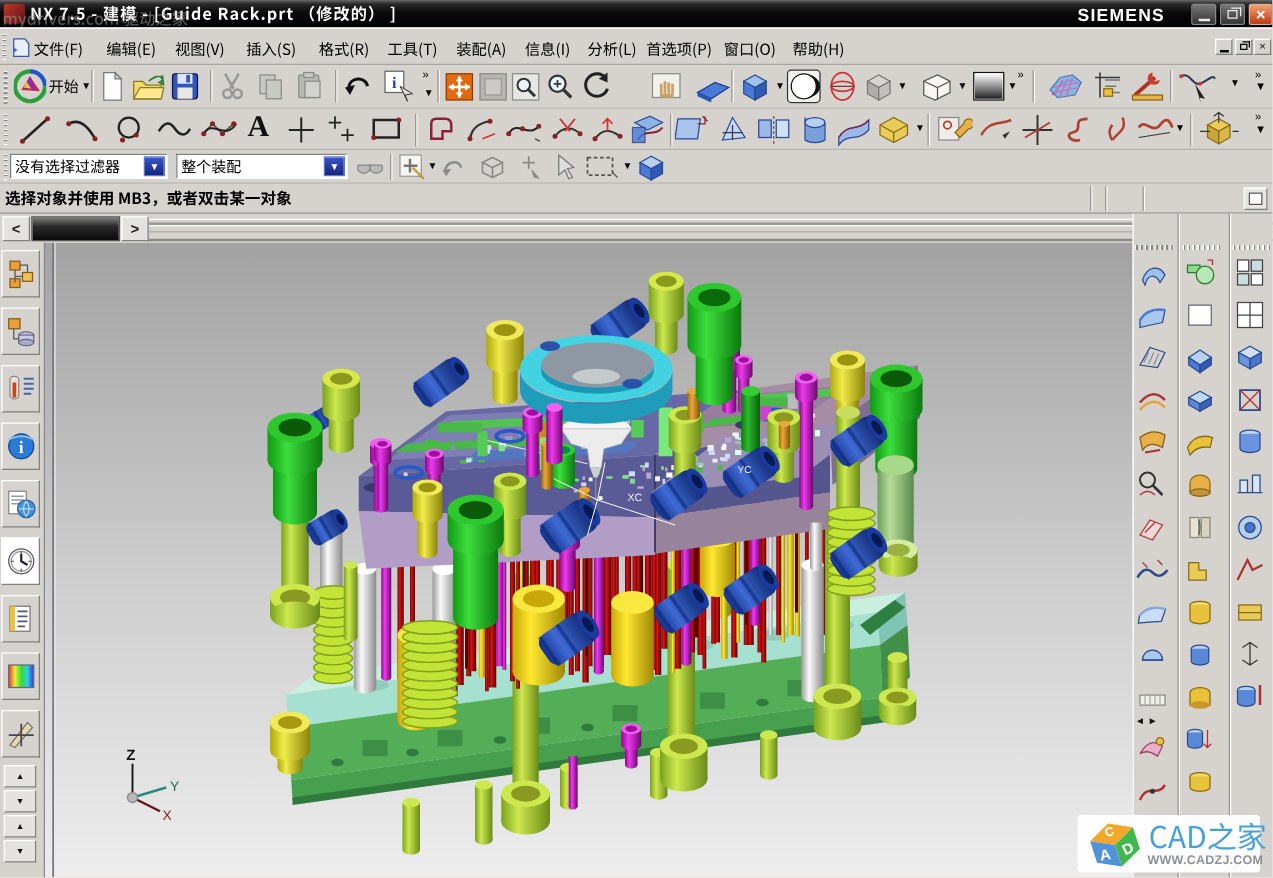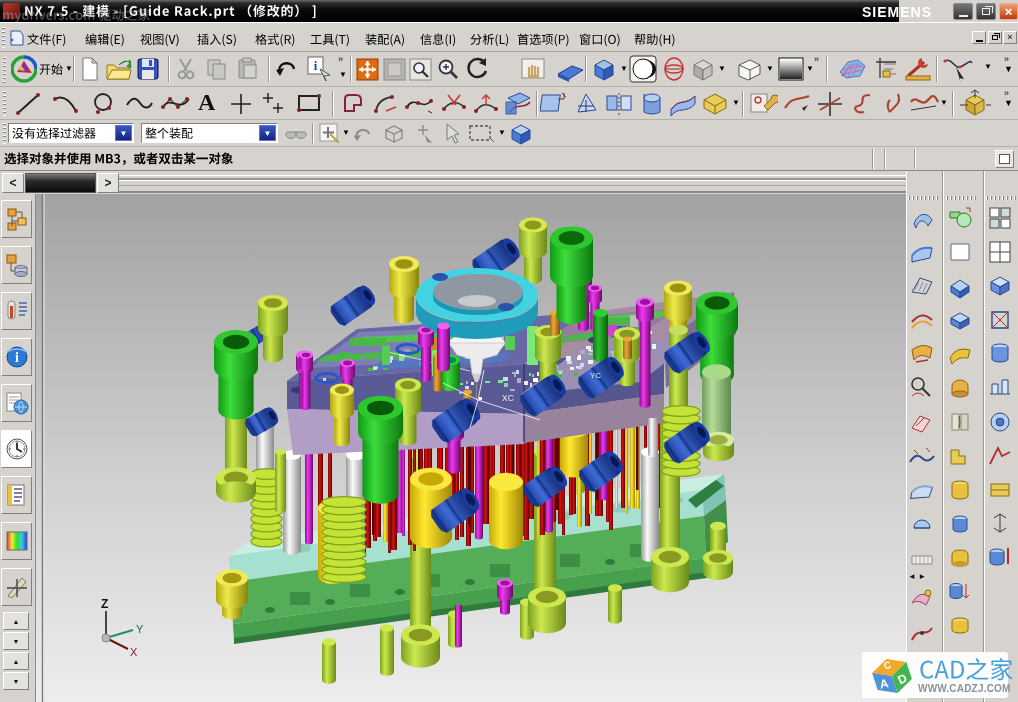--- a/index.html
+++ b/index.html
@@ -715,21 +715,21 @@
       <text x="130" y="656" font-size="11" fill="#8a2020" font-family="Liberation Sans">X</text>
       <g stroke="#fff" stroke-width="0.8" fill="none">
         <line x1="478" y1="400" x2="443" y2="383"></line>
         <line x1="478" y1="400" x2="540" y2="420"></line>
         <line x1="478" y1="400" x2="470" y2="428"></line>
         <line x1="478" y1="400" x2="484" y2="370"></line>
       </g>
       <text x="502" y="401" font-size="8.5" fill="#eee" font-family="Liberation Sans">XC</text>
       <text x="590" y="378" font-size="8" fill="#eee" font-family="Liberation Sans">YC</text>
     </svg>
-    <div class="abs" style="left:0;top:0;width:899px;height:22px;background:linear-gradient(#6a6a6a 0%,#2a2a2a 14%,#0a0a0a 45%,#000 100%);">
+    <div class="abs" style="left:0;top:0;width:1018px;height:22px;background:linear-gradient(#6a6a6a 0%,#2a2a2a 14%,#0a0a0a 45%,#000 100%);">
       <div class="abs" style="left:3px;top:3px;width:17px;height:16px;background:linear-gradient(135deg,#c0392b,#5b1010);border-radius:2px;"></div>
       <div class="abs" style="left:24px;top:2px;"><svg width="295" height="18" viewBox="0 0 295 18">
           <path transform="translate(0,13.8)" d="M1.183 0.0H3.016V-3.8609999999999998C3.016 -4.966 2.847 -6.175 2.7689999999999997 -7.215H2.834L3.8089999999999997 -5.148L6.577999999999999 0.0H8.541V-9.633H6.721V-5.785C6.721 -4.693 6.877 -3.419 6.981 -2.4179999999999997H6.9159999999999995L5.941 -4.498L3.146 -9.633H1.183Z M10.732000000000001 0.0H12.760000000000002L13.787 -2.132C14.021 -2.626 14.242 -3.133 14.489 -3.718H14.541C14.814 -3.133 15.061 -2.626 15.295000000000002 -2.132L16.374000000000002 0.0H18.506L15.802 -4.875L18.337 -9.633H16.309L15.399000000000001 -7.630999999999999C15.191 -7.189 14.983 -6.721 14.749 -6.122999999999999H14.697000000000001C14.411000000000001 -6.721 14.216000000000001 -7.189 13.982000000000001 -7.630999999999999L13.020000000000001 -9.633H10.875L13.423 -4.952999999999999Z M25.657 0.0H27.581C27.75 -3.7569999999999997 28.049 -5.733 30.285 -8.463V-9.633H23.889V-8.020999999999999H28.218C26.385 -5.473 25.826 -3.3409999999999997 25.657 0.0Z M33.828 0.182C34.504000000000005 0.182 35.011 -0.364 35.011 -1.066C35.011 -1.781 34.504000000000005 -2.314 33.828 -2.314C33.139 -2.314 32.632000000000005 -1.781 32.632000000000005 -1.066C32.632000000000005 -0.364 33.139 0.182 33.828 0.182Z M40.335 0.182C42.09 0.182 43.689 -1.053 43.689 -3.198C43.689 -5.2909999999999995 42.35 -6.239999999999999 40.725 -6.239999999999999C40.283 -6.239999999999999 39.945 -6.162 39.568000000000005 -5.9799999999999995L39.75 -8.020999999999999H43.247V-9.633H38.099000000000004L37.839 -4.952999999999999L38.71 -4.394C39.282000000000004 -4.758 39.594 -4.888 40.153 -4.888C41.115 -4.888 41.778 -4.264 41.778 -3.146C41.778 -2.015 41.076 -1.378 40.075 -1.378C39.191 -1.378 38.502 -1.8199999999999998 37.956 -2.3529999999999998L37.072 -1.131C37.800000000000004 -0.416 38.801 0.182 40.335 0.182Z M49.592 -3.029H53.141V-4.407H49.592Z M63.35999999999999 -10.075V-8.905H65.55699999999999V-8.280999999999999H62.657999999999994V-7.124H65.55699999999999V-6.473999999999999H63.294999999999995V-5.2909999999999995H65.55699999999999V-4.667H63.217V-3.5749999999999997H65.55699999999999V-2.925H62.709999999999994V-1.742H65.55699999999999V-0.858H67.03899999999999V-1.742H70.484V-2.925H67.03899999999999V-3.5749999999999997H70.068V-4.667H67.03899999999999V-5.2909999999999995H69.925V-7.124H70.64V-8.280999999999999H69.925V-10.075H67.03899999999999V-11.036999999999999H65.55699999999999V-10.075ZM67.03899999999999 -7.124H68.547V-6.473999999999999H67.03899999999999ZM67.03899999999999 -8.280999999999999V-8.905H68.547V-8.280999999999999ZM59.498999999999995 -4.68C59.498999999999995 -4.849 59.91499999999999 -5.109 60.214 -5.265H61.318999999999996C61.202 -4.42 61.032999999999994 -3.653 60.812 -2.9899999999999998C60.577999999999996 -3.419 60.35699999999999 -3.9259999999999997 60.187999999999995 -4.524L59.044 -4.1339999999999995C59.355999999999995 -3.094 59.745999999999995 -2.249 60.20099999999999 -1.5859999999999999C59.785 -0.858 59.26499999999999 -0.286 58.641 0.143C58.965999999999994 0.33799999999999997 59.538 0.871 59.75899999999999 1.17C60.318 0.754 60.79899999999999 0.208 61.214999999999996 -0.46799999999999997C62.56699999999999 0.637 64.335 0.9099999999999999 66.532 0.9099999999999999H70.36699999999999C70.458 0.494 70.705 -0.19499999999999998 70.92599999999999 -0.507C70.029 -0.481 67.32499999999999 -0.481 66.58399999999999 -0.481C64.66 -0.494 63.035 -0.715 61.839 -1.7289999999999999C62.346 -2.977 62.684 -4.55 62.852999999999994 -6.4479999999999995L61.98199999999999 -6.656L61.708999999999996 -6.617H61.266999999999996C61.839 -7.592 62.42399999999999 -8.735999999999999 62.91799999999999 -9.905999999999999L61.98199999999999 -10.53L61.501 -10.334999999999999H59.044V-8.969999999999999H60.94199999999999C60.49999999999999 -7.93 60.00599999999999 -7.045999999999999 59.797999999999995 -6.747C59.525 -6.305 59.160999999999994 -5.954 58.888 -5.8759999999999994C59.083 -5.577 59.394999999999996 -4.979 59.498999999999995 -4.68Z M78.772 -5.252H82.347V-4.68H78.772ZM78.772 -6.824999999999999H82.347V-6.266H78.772ZM81.476 -11.049999999999999V-10.152999999999999H79.968V-11.049999999999999H78.486V-10.152999999999999H76.965V-8.879H78.486V-8.138H79.968V-8.879H81.476V-8.138H82.984V-8.879H84.453V-10.152999999999999H82.984V-11.049999999999999ZM77.329 -7.904V-3.601H79.825C79.799 -3.3409999999999997 79.76 -3.081 79.721 -2.847H76.731V-1.5599999999999998H79.214C78.733 -0.884 77.862 -0.40299999999999997 76.237 -0.078C76.536 0.221 76.9 0.7929999999999999 77.03 1.17C79.175 0.65 80.241 -0.156 80.787 -1.287C81.437 -0.091 82.425 0.741 83.894 1.144C84.102 0.754 84.531 0.156 84.856 -0.143C83.686 -0.377 82.815 -0.858 82.23 -1.5599999999999998H84.505V-2.847H81.255L81.346 -3.601H83.855V-7.904ZM74.079 -11.049999999999999V-8.619H72.662V-7.175999999999999H74.079V-6.851C73.715 -5.369 73.078 -3.6919999999999997 72.35 -2.756C72.61 -2.34 72.948 -1.625 73.104 -1.183C73.455 -1.7289999999999999 73.793 -2.4699999999999998 74.079 -3.302V1.157H75.548V-4.745C75.821 -4.199 76.068 -3.6399999999999997 76.211 -3.25L77.134 -4.342C76.913 -4.718999999999999 75.925 -6.226999999999999 75.548 -6.721V-7.175999999999999H76.731V-8.619H75.548V-11.049999999999999Z M90.304 -3.029H93.85300000000001V-4.407H90.304Z M100.34100000000001 2.2359999999999998H103.31800000000001V1.222H101.771V-9.411999999999999H103.31800000000001V-10.439H100.34100000000001Z M110.059 0.182C111.385 0.182 112.52900000000001 -0.325 113.19200000000001 -0.975V-5.317H109.76V-3.7439999999999998H111.46300000000001V-1.8459999999999999C111.203 -1.6119999999999999 110.72200000000001 -1.482 110.26700000000001 -1.482C108.369 -1.482 107.42 -2.743 107.42 -4.835999999999999C107.42 -6.903 108.512 -8.151 110.12400000000001 -8.151C110.982 -8.151 111.528 -7.8 112.009 -7.345L113.036 -8.567C112.412 -9.203999999999999 111.45 -9.802 110.059 -9.802C107.498 -9.802 105.444 -7.943 105.444 -4.771C105.444 -1.5599999999999998 107.446 0.182 110.059 0.182Z M118.06099999999999 0.182C119.062 0.182 119.751 -0.312 120.375 -1.053H120.42699999999999L120.57 0.0H122.13V-7.279999999999999H120.219V-2.366C119.725 -1.716 119.335 -1.456 118.75 -1.456C118.035 -1.456 117.71 -1.8459999999999999 117.71 -2.977V-7.279999999999999H115.812V-2.743C115.812 -0.9099999999999999 116.488 0.182 118.06099999999999 0.182Z M124.971 0.0H126.882V-7.279999999999999H124.971ZM125.933 -8.463C126.583 -8.463 127.038 -8.866 127.038 -9.503C127.038 -10.126999999999999 126.583 -10.543 125.933 -10.543C125.257 -10.543 124.828 -10.126999999999999 124.828 -9.503C124.828 -8.866 125.257 -8.463 125.933 -8.463Z M132.284 0.182C133.038 0.182 133.766 -0.221 134.299 -0.754H134.351L134.494 0.0H136.054V-10.373999999999999H134.143V-7.813L134.208 -6.669C133.688 -7.1499999999999995 133.18099999999998 -7.462 132.362 -7.462C130.802 -7.462 129.307 -6.005999999999999 129.307 -3.6399999999999997C129.307 -1.248 130.464 0.182 132.284 0.182ZM132.778 -1.391C131.816 -1.391 131.27 -2.145 131.27 -3.666C131.27 -5.109 131.959 -5.888999999999999 132.778 -5.888999999999999C133.246 -5.888999999999999 133.701 -5.7459999999999996 134.143 -5.343V-2.145C133.727 -1.599 133.285 -1.391 132.778 -1.391Z M142.067 0.182C142.964 0.182 143.887 -0.13 144.602 -0.624L143.952 -1.7939999999999998C143.41899999999998 -1.4689999999999999 142.912 -1.3 142.327 -1.3C141.23499999999999 -1.3 140.45499999999998 -1.9109999999999998 140.299 -3.094H144.784C144.83599999999998 -3.276 144.875 -3.627 144.875 -3.9779999999999998C144.875 -6.005999999999999 143.835 -7.462 141.833 -7.462C140.10399999999998 -7.462 138.44 -5.992999999999999 138.44 -3.6399999999999997C138.44 -1.2349999999999999 140.02599999999998 0.182 142.067 0.182ZM140.26 -4.381C140.416 -5.434 141.09199999999998 -5.9799999999999995 141.85899999999998 -5.9799999999999995C142.808 -5.9799999999999995 143.237 -5.356 143.237 -4.381Z M153.079 -5.161V-8.099H154.327C155.562 -8.099 156.238 -7.747999999999999 156.238 -6.707999999999999C156.238 -5.681 155.562 -5.161 154.327 -5.161ZM156.394 0.0H158.53900000000002L156.29000000000002 -3.9389999999999996C157.395 -4.367999999999999 158.12300000000002 -5.265 158.12300000000002 -6.707999999999999C158.12300000000002 -8.918 156.524 -9.633 154.496 -9.633H151.155V0.0H153.079V-3.6399999999999997H154.418Z M162.446 0.182C163.291 0.182 164.019 -0.221 164.643 -0.7799999999999999H164.708L164.838 0.0H166.398V-4.2509999999999994C166.398 -6.356999999999999 165.449 -7.462 163.603 -7.462C162.459 -7.462 161.419 -7.02 160.574 -6.5L161.25 -5.226C161.92600000000002 -5.629 162.576 -5.928 163.252 -5.928C164.149 -5.928 164.461 -5.382 164.487 -4.667C161.562 -4.3549999999999995 160.30100000000002 -3.536 160.30100000000002 -1.9889999999999999C160.30100000000002 -0.741 161.14600000000002 0.182 162.446 0.182ZM163.083 -1.313C162.524 -1.313 162.121 -1.5599999999999998 162.121 -2.132C162.121 -2.795 162.70600000000002 -3.276 164.487 -3.484V-2.028C164.032 -1.573 163.62900000000002 -1.313 163.083 -1.313Z M172.24200000000002 0.182C173.048 0.182 173.93200000000002 -0.091 174.621 -0.702L173.86700000000002 -1.9629999999999999C173.464 -1.625 172.983 -1.378 172.45000000000002 -1.378C171.39700000000002 -1.378 170.643 -2.262 170.643 -3.6399999999999997C170.643 -5.005 171.39700000000002 -5.902 172.51500000000001 -5.902C172.918 -5.902 173.256 -5.733 173.62 -5.434L174.53 -6.643C173.997 -7.124 173.30800000000002 -7.462 172.411 -7.462C170.435 -7.462 168.693 -6.058 168.693 -3.6399999999999997C168.693 -1.222 170.24 0.182 172.24200000000002 0.182Z M176.799 0.0H178.68400000000003V-1.8459999999999999L179.698 -3.029L181.466 0.0H183.54600000000002L180.81600000000003 -4.277L183.312 -7.279999999999999H181.21900000000002L178.73600000000002 -4.16H178.68400000000003V-10.373999999999999H176.799Z M186.543 0.182C187.219 0.182 187.726 -0.364 187.726 -1.066C187.726 -1.781 187.219 -2.314 186.543 -2.314C185.854 -2.314 185.347 -1.781 185.347 -1.066C185.347 -0.364 185.854 0.182 186.543 0.182Z M190.476 2.795H192.387V0.572L192.322 -0.611C192.86800000000002 -0.104 193.49200000000002 0.182 194.12900000000002 0.182C195.728 0.182 197.223 -1.261 197.223 -3.7569999999999997C197.223 -5.992999999999999 196.144 -7.462 194.363 -7.462C193.57000000000002 -7.462 192.829 -7.045999999999999 192.21800000000002 -6.526H192.179L192.036 -7.279999999999999H190.476ZM193.71300000000002 -1.391C193.31 -1.391 192.85500000000002 -1.534 192.387 -1.9369999999999998V-5.148C192.881 -5.6419999999999995 193.323 -5.888999999999999 193.817 -5.888999999999999C194.818 -5.888999999999999 195.26000000000002 -5.122 195.26000000000002 -3.731C195.26000000000002 -2.145 194.57100000000003 -1.391 193.71300000000002 -1.391Z M199.648 0.0H201.559V-4.342C201.97500000000002 -5.395 202.651 -5.771999999999999 203.21 -5.771999999999999C203.52200000000002 -5.771999999999999 203.73000000000002 -5.733 203.99 -5.654999999999999L204.30200000000002 -7.306C204.09400000000002 -7.396999999999999 203.86 -7.462 203.45700000000002 -7.462C202.703 -7.462 201.923 -6.941999999999999 201.39000000000001 -5.992999999999999H201.351L201.208 -7.279999999999999H199.648Z M208.781 0.182C209.418 0.182 209.925 0.026 210.328 -0.091L210.003 -1.482C209.808 -1.404 209.522 -1.3259999999999998 209.288 -1.3259999999999998C208.638 -1.3259999999999998 208.287 -1.716 208.287 -2.548V-5.771999999999999H210.094V-7.279999999999999H208.287V-9.243H206.714L206.493 -7.279999999999999L205.362 -7.189V-5.771999999999999H206.389V-2.5349999999999997C206.389 -0.9229999999999999 207.052 0.182 208.781 0.182Z M223.732 -4.9399999999999995C223.732 -2.158 224.889 -0.078 226.293 1.3L227.528 0.754C226.228 -0.65 225.201 -2.444 225.201 -4.9399999999999995C225.201 -7.436 226.228 -9.23 227.528 -10.634L226.293 -11.18C224.889 -9.802 223.732 -7.7219999999999995 223.732 -4.9399999999999995Z M237.90900000000002 -5.044C237.25900000000001 -4.446 235.985 -3.9259999999999997 234.893 -3.6399999999999997C235.192 -3.4059999999999997 235.53 -3.029 235.72500000000002 -2.743C236.934 -3.133 238.221 -3.7569999999999997 239.04000000000002 -4.576ZM239.17000000000002 -3.783C238.312 -2.912 236.609 -2.262 234.984 -1.9369999999999998C235.257 -1.6769999999999998 235.56900000000002 -1.248 235.738 -0.962C237.532 -1.417 239.26100000000002 -2.197 240.30100000000002 -3.328ZM240.119 -2.34C239.001 -1.105 236.739 -0.40299999999999997 234.321 -0.065C234.62 0.26 234.958 0.7799999999999999 235.114 1.157C237.779 0.6629999999999999 240.09300000000002 -0.19499999999999998 241.458 -1.7939999999999998ZM232.81300000000002 -7.345V-1.04H234.10000000000002V-5.2C234.29500000000002 -4.927 234.477 -4.601999999999999 234.568 -4.367999999999999C235.751 -4.667 236.869 -5.096 237.857 -5.681C238.68900000000002 -5.148 239.67700000000002 -4.718999999999999 240.821 -4.446C241.01600000000002 -4.8229999999999995 241.393 -5.395 241.679 -5.694C240.678 -5.8629999999999995 239.80700000000002 -6.149 239.053 -6.513C239.937 -7.2669999999999995 240.639 -8.203 241.107 -9.36L240.197 -9.789L239.96300000000002 -9.724H237.116C237.27200000000002 -10.049 237.41500000000002 -10.373999999999999 237.54500000000002 -10.712L236.12800000000001 -11.049999999999999C235.66000000000003 -9.724 234.80200000000002 -8.463 233.788 -7.67C234.126 -7.462 234.685 -7.02 234.94500000000002 -6.76C235.21800000000002 -7.007 235.491 -7.292999999999999 235.751 -7.6049999999999995C236.024 -7.241 236.36200000000002 -6.877 236.739 -6.526C235.93300000000002 -6.109999999999999 235.036 -5.798 234.10000000000002 -5.59V-7.345ZM236.55700000000002 -8.488999999999999H239.131C238.78 -8.020999999999999 238.351 -7.592 237.857 -7.228C237.324 -7.617999999999999 236.882 -8.046999999999999 236.55700000000002 -8.488999999999999ZM231.68200000000002 -10.998C231.12300000000002 -9.1 230.161 -7.189 229.108 -5.967C229.35500000000002 -5.551 229.732 -4.667 229.86200000000002 -4.277C230.122 -4.576 230.369 -4.914 230.616 -5.278V1.157H232.098V-7.9559999999999995C232.488 -8.814 232.839 -9.711 233.125 -10.581999999999999Z M250.90300000000002 -7.279999999999999H252.98300000000003C252.77500000000003 -5.941 252.46300000000002 -4.784 251.99500000000003 -3.783C251.50100000000003 -4.81 251.13700000000003 -5.9799999999999995 250.877 -7.228ZM243.57100000000003 -10.231V-8.697H246.86V-6.513H243.70100000000002V-1.651C243.70100000000002 -1.17 243.48000000000002 -0.949 243.22000000000003 -0.819C243.467 -0.429 243.71400000000003 0.351 243.79200000000003 0.7929999999999999C244.18200000000002 0.481 244.806 0.182 248.57600000000002 -1.2349999999999999C248.485 -1.573 248.39400000000003 -2.2359999999999998 248.39400000000003 -2.7039999999999997L245.27400000000003 -1.625V-4.966H248.407V-5.1739999999999995C248.71900000000002 -4.862 249.109 -4.446 249.29100000000003 -4.212C249.51200000000003 -4.511 249.73300000000003 -4.835999999999999 249.94100000000003 -5.186999999999999C250.24 -4.1209999999999996 250.604 -3.159 251.07200000000003 -2.3009999999999997C250.37000000000003 -1.417 249.44700000000003 -0.728 248.264 -0.221C248.55 0.11699999999999999 249.00500000000002 0.845 249.16100000000003 1.222C250.318 0.6629999999999999 251.25400000000002 -0.039 252.008 -0.8969999999999999C252.65800000000002 -0.091 253.45100000000002 0.585 254.413 1.079C254.64700000000002 0.6759999999999999 255.115 0.065 255.466 -0.247C254.45200000000003 -0.702 253.633 -1.378 252.97000000000003 -2.2359999999999998C253.76300000000003 -3.601 254.28300000000002 -5.265 254.60800000000003 -7.279999999999999H255.193V-8.722999999999999H251.38400000000001C251.56600000000003 -9.386 251.735 -10.075 251.87800000000001 -10.777L250.33100000000002 -11.049999999999999C249.967 -9.035 249.34300000000002 -7.072 248.407 -5.7459999999999996V-10.231Z M263.48100000000005 -5.278C264.11800000000005 -4.329 264.92400000000004 -3.042 265.288 -2.249L266.61400000000003 -3.0549999999999997C266.211 -3.8219999999999996 265.34000000000003 -5.069999999999999 264.70300000000003 -5.967ZM264.11800000000005 -11.036999999999999C263.74100000000004 -9.49 263.117 -7.917 262.36300000000006 -6.7989999999999995V-8.931H260.348C260.569 -9.477 260.80300000000005 -10.152999999999999 261.011 -10.802999999999999L259.321 -11.049999999999999C259.269 -10.426 259.11300000000006 -9.581 258.944 -8.931H257.46200000000005V0.7799999999999999H258.879V-0.182H262.36300000000006V-6.292C262.71400000000006 -6.071 263.156 -5.7459999999999996 263.377 -5.537999999999999C263.78000000000003 -6.0969999999999995 264.17 -6.811999999999999 264.521 -7.6049999999999995H267.31600000000003C267.18600000000004 -3.0029999999999997 267.01700000000005 -1.04 266.61400000000003 -0.624C266.458 -0.442 266.31500000000005 -0.40299999999999997 266.055 -0.40299999999999997C265.71700000000004 -0.40299999999999997 264.937 -0.40299999999999997 264.105 -0.481C264.37800000000004 -0.052 264.586 0.611 264.612 1.04C265.379 1.066 266.172 1.079 266.66600000000005 1.014C267.199 0.9229999999999999 267.56300000000005 0.7799999999999999 267.91400000000004 0.286C268.46000000000004 -0.40299999999999997 268.603 -2.483 268.77200000000005 -8.333C268.785 -8.514999999999999 268.785 -9.035 268.785 -9.035H265.10600000000005C265.30100000000004 -9.581 265.48300000000006 -10.139999999999999 265.62600000000003 -10.686ZM258.879 -7.579H260.95900000000006V-5.46H258.879ZM258.879 -1.547V-4.108H260.95900000000006V-1.547Z M274.6940000000001 -4.9399999999999995C274.6940000000001 -7.7219999999999995 273.53700000000003 -9.802 272.13300000000004 -11.18L270.898 -10.634C272.19800000000004 -9.23 273.225 -7.436 273.225 -4.9399999999999995C273.225 -2.444 272.19800000000004 -0.65 270.898 0.754L272.13300000000004 1.3C273.53700000000003 -0.078 274.6940000000001 -2.158 274.6940000000001 -4.9399999999999995Z M288.48800000000006 2.2359999999999998H291.45200000000006V-10.439H288.48800000000006V-9.411999999999999H290.035V1.222H288.48800000000006Z" fill="#fff"></path>
         </svg></div>
       <div class="abs" style="left:2px;top:6px;"><svg width="150" height="18" viewBox="0 0 150 18">
           <path transform="translate(0,13.8)" d="M1.131 0.0H2.626V-5.069999999999999C3.211 -5.72 3.7439999999999998 -6.032 4.225 -6.032C5.044 -6.032 5.420999999999999 -5.551 5.420999999999999 -4.316V0.0H6.9159999999999995V-5.069999999999999C7.513999999999999 -5.72 8.046999999999999 -6.032 8.528 -6.032C9.347 -6.032 9.711 -5.551 9.711 -4.316V0.0H11.219V-4.498C11.219 -6.318 10.517 -7.332 9.022 -7.332C8.125 -7.332 7.409999999999999 -6.773 6.694999999999999 -6.019C6.383 -6.838 5.798 -7.332 4.732 -7.332C3.835 -7.332 3.133 -6.811999999999999 2.509 -6.149H2.483L2.3529999999999998 -7.162999999999999H1.131Z M13.727999999999998 2.9899999999999998C15.222999999999999 2.9899999999999998 15.976999999999999 1.9629999999999999 16.535999999999998 0.429L19.162 -7.162999999999999H17.718999999999998L16.561999999999998 -3.4709999999999996C16.38 -2.8209999999999997 16.185 -2.1189999999999998 16.003 -1.456H15.937999999999999C15.716999999999999 -2.132 15.495999999999999 -2.834 15.274999999999999 -3.4709999999999996L13.961999999999998 -7.162999999999999H12.440999999999999L15.274999999999999 -0.052L15.118999999999998 0.442C14.858999999999998 1.2089999999999999 14.403999999999998 1.781 13.636999999999999 1.781C13.441999999999998 1.781 13.233999999999998 1.716 13.104 1.6769999999999998L12.817999999999998 2.847C13.064999999999998 2.9379999999999997 13.350999999999999 2.9899999999999998 13.727999999999998 2.9899999999999998Z M22.919 0.182C23.738 0.182 24.479 -0.26 25.012 -0.8059999999999999H25.051L25.180999999999997 0.0H26.403V-10.360999999999999H24.908V-7.709L24.96 -6.526C24.387999999999998 -7.0329999999999995 23.868 -7.332 23.035999999999998 -7.332C21.45 -7.332 19.980999999999998 -5.902 19.980999999999998 -3.5749999999999997C19.980999999999998 -1.196 21.137999999999998 0.182 22.919 0.182ZM23.283 -1.079C22.165 -1.079 21.528 -1.976 21.528 -3.5879999999999996C21.528 -5.135 22.347 -6.084 23.335 -6.084C23.868 -6.084 24.375 -5.915 24.908 -5.434V-1.95C24.387999999999998 -1.339 23.881 -1.079 23.283 -1.079Z M28.652 0.0H30.147000000000002V-4.446C30.589000000000002 -5.59 31.291 -5.992999999999999 31.876 -5.992999999999999C32.175 -5.992999999999999 32.344 -5.954 32.604 -5.8759999999999994L32.864000000000004 -7.189C32.643 -7.279999999999999 32.422 -7.332 32.071 -7.332C31.291 -7.332 30.537 -6.786 30.03 -5.8759999999999994H30.004L29.874000000000002 -7.162999999999999H28.652Z M33.969 0.0H35.464V-7.162999999999999H33.969ZM34.723 -8.488999999999999C35.269 -8.488999999999999 35.646 -8.84 35.646 -9.399C35.646 -9.918999999999999 35.269 -10.283 34.723 -10.283C34.164 -10.283 33.787 -9.918999999999999 33.787 -9.399C33.787 -8.84 34.164 -8.488999999999999 34.723 -8.488999999999999Z M39.273 0.0H41.028L43.485 -7.162999999999999H42.029L40.807 -3.302C40.612 -2.6 40.391 -1.8719999999999999 40.183 -1.17H40.131C39.923 -1.8719999999999999 39.715 -2.6 39.507 -3.302L38.285000000000004 -7.162999999999999H36.764Z M47.788000000000004 0.182C48.711 0.182 49.543 -0.143 50.193 -0.585L49.673 -1.534C49.153 -1.196 48.607 -1.001 47.97 -1.001C46.735 -1.001 45.877 -1.8199999999999998 45.760000000000005 -3.185H50.401C50.44 -3.367 50.479 -3.653 50.479 -3.952C50.479 -5.967 49.452 -7.332 47.554 -7.332C45.89 -7.332 44.291000000000004 -5.902 44.291000000000004 -3.5749999999999997C44.291000000000004 -1.2089999999999999 45.825 0.182 47.788000000000004 0.182ZM45.747 -4.225C45.89 -5.473 46.683 -6.149 47.58 -6.149C48.620000000000005 -6.149 49.179 -5.447 49.179 -4.225Z M52.156 0.0H53.650999999999996V-4.446C54.092999999999996 -5.59 54.795 -5.992999999999999 55.379999999999995 -5.992999999999999C55.679 -5.992999999999999 55.848 -5.954 56.108 -5.8759999999999994L56.367999999999995 -7.189C56.147 -7.279999999999999 55.926 -7.332 55.574999999999996 -7.332C54.795 -7.332 54.041 -6.786 53.534 -5.8759999999999994H53.507999999999996L53.378 -7.162999999999999H52.156Z M59.41 0.182C61.178 0.182 62.126999999999995 -0.8059999999999999 62.126999999999995 -2.015C62.126999999999995 -3.3539999999999996 61.022 -3.796 60.034 -4.173C59.241 -4.4719999999999995 58.539 -4.7059999999999995 58.539 -5.303999999999999C58.539 -5.798 58.903 -6.188 59.708999999999996 -6.188C60.281 -6.188 60.788 -5.928 61.295 -5.564L61.983999999999995 -6.487C61.425 -6.941999999999999 60.619 -7.332 59.67 -7.332C58.083999999999996 -7.332 57.122 -6.435 57.122 -5.239C57.122 -4.03 58.175 -3.5229999999999997 59.123999999999995 -3.159C59.903999999999996 -2.86 60.696999999999996 -2.574 60.696999999999996 -1.924C60.696999999999996 -1.378 60.294 -0.962 59.449 -0.962C58.682 -0.962 58.058 -1.287 57.434 -1.7939999999999998L56.719 -0.819C57.408 -0.247 58.422 0.182 59.41 0.182Z M64.519 0.182C65.091 0.182 65.533 -0.27299999999999996 65.533 -0.884C65.533 -1.4949999999999999 65.091 -1.9369999999999998 64.519 -1.9369999999999998C63.96 -1.9369999999999998 63.518 -1.4949999999999999 63.518 -0.884C63.518 -0.27299999999999996 63.96 0.182 64.519 0.182Z M70.49900000000001 0.182C71.318 0.182 72.163 -0.13 72.82600000000001 -0.715L72.202 -1.716C71.773 -1.339 71.24000000000001 -1.066 70.642 -1.066C69.459 -1.066 68.62700000000001 -2.054 68.62700000000001 -3.5749999999999997C68.62700000000001 -5.083 69.485 -6.0969999999999995 70.694 -6.0969999999999995C71.175 -6.0969999999999995 71.578 -5.8759999999999994 71.968 -5.537999999999999L72.709 -6.513C72.18900000000001 -6.968 71.526 -7.332 70.616 -7.332C68.73100000000001 -7.332 67.08 -5.954 67.08 -3.5749999999999997C67.08 -1.196 68.562 0.182 70.49900000000001 0.182Z M77.18100000000001 0.182C78.94900000000001 0.182 80.53500000000001 -1.196 80.53500000000001 -3.5749999999999997C80.53500000000001 -5.954 78.94900000000001 -7.332 77.18100000000001 -7.332C75.4 -7.332 73.801 -5.954 73.801 -3.5749999999999997C73.801 -1.196 75.4 0.182 77.18100000000001 0.182ZM77.18100000000001 -1.066C76.05000000000001 -1.066 75.34800000000001 -2.054 75.34800000000001 -3.5749999999999997C75.34800000000001 -5.083 76.05000000000001 -6.0969999999999995 77.18100000000001 -6.0969999999999995C78.299 -6.0969999999999995 79.001 -5.083 79.001 -3.5749999999999997C79.001 -2.054 78.299 -1.066 77.18100000000001 -1.066Z M82.30300000000001 0.0H83.79800000000002V-5.069999999999999C84.38300000000001 -5.72 84.91600000000001 -6.032 85.397 -6.032C86.21600000000001 -6.032 86.59300000000002 -5.551 86.59300000000002 -4.316V0.0H88.08800000000001V-5.069999999999999C88.686 -5.72 89.21900000000001 -6.032 89.70000000000002 -6.032C90.519 -6.032 90.88300000000001 -5.551 90.88300000000001 -4.316V0.0H92.391V-4.498C92.391 -6.318 91.68900000000001 -7.332 90.19400000000002 -7.332C89.29700000000001 -7.332 88.58200000000001 -6.773 87.867 -6.019C87.555 -6.838 86.97000000000001 -7.332 85.90400000000001 -7.332C85.007 -7.332 84.305 -6.811999999999999 83.68100000000001 -6.149H83.65500000000002L83.525 -7.162999999999999H82.30300000000001Z M96.668 -2.054 96.88900000000001 -1.053C97.85100000000001 -1.3 98.995 -1.599 100.126 -1.898L100.03500000000001 -2.8209999999999997C98.77400000000002 -2.522 97.53900000000002 -2.223 96.668 -2.054ZM108.641 -10.257H102.25800000000001V0.585H108.90100000000001V-0.52H103.40200000000002V-9.126H108.641ZM97.56500000000001 -8.463C97.50000000000001 -7.0329999999999995 97.331 -5.096 97.17500000000001 -3.9389999999999996H100.60700000000001C100.45100000000001 -1.43 100.269 -0.429 100.022 -0.156C99.90500000000002 -0.013 99.775 0.0 99.554 0.0C99.32000000000001 0.0 98.73500000000001 -0.013 98.12400000000001 -0.065C98.30600000000001 0.221 98.423 0.637 98.44900000000001 0.9359999999999999C99.07300000000001 0.975 99.68400000000001 0.975 100.022 0.949C100.412 0.9099999999999999 100.685 0.8059999999999999 100.932 0.52C101.33500000000001 0.078 101.504 -1.17 101.69900000000001 -4.446C101.712 -4.5889999999999995 101.712 -4.914 101.712 -4.914H100.763C100.932 -6.318 101.114 -8.658 101.218 -10.465H100.15200000000002V-10.439H97.14900000000002V-9.386H100.10000000000001C100.00900000000001 -7.8389999999999995 99.85300000000001 -6.0969999999999995 99.697 -4.914H98.34500000000001C98.462 -5.9799999999999995 98.566 -7.319 98.63100000000001 -8.411ZM107.09400000000001 -8.475999999999999C106.834 -7.643999999999999 106.522 -6.824999999999999 106.171 -6.032C105.65100000000001 -6.786 105.09200000000001 -7.526999999999999 104.572 -8.19L103.688 -7.643999999999999C104.325 -6.7989999999999995 105.001 -5.837 105.62500000000001 -4.875C105.01400000000001 -3.7049999999999996 104.31200000000001 -2.639 103.558 -1.8199999999999998C103.831 -1.638 104.286 -1.248 104.49400000000001 -1.027C105.13100000000001 -1.7939999999999998 105.75500000000001 -2.73 106.31400000000001 -3.783C106.873 -2.86 107.34100000000001 -2.002 107.64000000000001 -1.313L108.62800000000001 -1.9889999999999999C108.251 -2.808 107.62700000000001 -3.8609999999999998 106.912 -4.952999999999999C107.406 -5.9799999999999995 107.83500000000001 -7.085 108.19900000000001 -8.203Z M110.474 -9.932V-8.84H115.531V-9.932ZM117.637 -10.751C117.637 -9.828 117.637 -8.931 117.611 -8.046999999999999H115.93400000000001V-6.864H117.572C117.41600000000001 -3.965 116.92200000000001 -1.43 115.23200000000001 0.16899999999999998C115.54400000000001 0.351 115.96000000000001 0.7799999999999999 116.155 1.079C118.04 -0.741 118.599 -3.614 118.768 -6.864H120.45800000000001C120.31500000000001 -2.4699999999999998 120.159 -0.819 119.84700000000001 -0.442C119.71700000000001 -0.27299999999999996 119.57400000000001 -0.23399999999999999 119.35300000000001 -0.23399999999999999C119.08000000000001 -0.23399999999999999 118.456 -0.23399999999999999 117.76700000000001 -0.299C117.97500000000001 0.039 118.11800000000001 0.5459999999999999 118.144 0.8969999999999999C118.82000000000001 0.9359999999999999 119.50900000000001 0.949 119.92500000000001 0.8969999999999999C120.35400000000001 0.832 120.64000000000001 0.702 120.92600000000002 0.312C121.36800000000001 -0.27299999999999996 121.51100000000001 -2.145 121.68 -7.462C121.68 -7.630999999999999 121.68 -8.046999999999999 121.68 -8.046999999999999H118.82000000000001C118.846 -8.931 118.85900000000001 -9.841 118.85900000000001 -10.751ZM110.52600000000001 -0.429C110.864 -0.637 111.37100000000001 -0.7929999999999999 114.816 -1.625L115.02400000000002 -0.858L116.09 -1.222C115.86900000000001 -2.106 115.29700000000001 -3.627 114.80300000000001 -4.758L113.81500000000001 -4.484999999999999C114.036 -3.9259999999999997 114.28300000000002 -3.276 114.49100000000001 -2.6519999999999997L111.77400000000002 -2.054C112.25500000000001 -3.159 112.697 -4.484999999999999 113.00900000000001 -5.7459999999999996H115.76500000000001V-6.877H110.019V-5.7459999999999996H111.748C111.436 -4.29 110.929 -2.847 110.74700000000001 -2.444C110.53900000000002 -1.95 110.35700000000001 -1.625 110.13600000000001 -1.547C110.266 -1.248 110.46100000000001 -0.6759999999999999 110.52600000000001 -0.429Z M125.47600000000001 -1.859C124.787 -1.859 123.85100000000001 -1.157 122.95400000000001 -0.182L123.85100000000001 0.962C124.436 0.11699999999999999 125.034 -0.702 125.45 -0.702C125.736 -0.702 126.15200000000002 -0.27299999999999996 126.69800000000001 0.065C127.58200000000001 0.611 128.63500000000002 0.767 130.221 0.767C131.495 0.767 133.614 0.702 134.56300000000002 0.637C134.589 0.299 134.78400000000002 -0.351 134.92700000000002 -0.689C133.666 -0.533 131.716 -0.416 130.273 -0.416C128.83 -0.416 127.73800000000001 -0.507 126.906 -1.04L126.73700000000001 -1.144C129.41500000000002 -2.834 132.23600000000002 -5.486 133.848 -7.917L132.912 -8.528L132.66500000000002 -8.463H129.298L130.169 -8.969999999999999C129.883 -9.516 129.233 -10.413 128.726 -11.075999999999999L127.63400000000001 -10.491C128.07600000000002 -9.879999999999999 128.622 -9.035 128.92100000000002 -8.463H123.617V-7.2669999999999995H131.755C130.299 -5.382 127.88100000000001 -3.185 125.61900000000001 -1.8459999999999999Z M140.777 -10.712C140.92 -10.465 141.063 -10.152999999999999 141.18 -9.866999999999999H136.357V-7.058999999999999H137.566V-8.748999999999999H146.172V-7.058999999999999H147.42V-9.866999999999999H142.67499999999998C142.519 -10.257 142.285 -10.712 142.064 -11.088999999999999ZM145.548 -6.305C144.85899999999998 -5.6419999999999995 143.80599999999998 -4.835999999999999 142.857 -4.199C142.571 -4.849 142.155 -5.473 141.596 -6.019C141.89499999999998 -6.226999999999999 142.18099999999998 -6.4479999999999995 142.441 -6.669H145.561V-7.734999999999999H138.125V-6.669H140.79C139.56799999999998 -5.915 137.891 -5.33 136.331 -4.979C136.52599999999998 -4.745 136.851 -4.2509999999999994 136.981 -4.004C138.203 -4.3549999999999995 139.529 -4.849 140.673 -5.473C140.868 -5.278 141.04999999999998 -5.069999999999999 141.19299999999998 -4.849C140.049 -4.056 137.891 -3.1719999999999997 136.266 -2.795C136.487 -2.5349999999999997 136.74699999999999 -2.1189999999999998 136.87699999999998 -1.833C138.398 -2.314 140.374 -3.198 141.674 -4.043C141.791 -3.8089999999999997 141.882 -3.562 141.947 -3.315C140.647 -2.1839999999999997 138.112 -1.001 136.058 -0.533C136.292 -0.26 136.565 0.19499999999999998 136.695 0.494C138.50199999999998 -0.052 140.66 -1.079 142.155 -2.171C142.22 -1.3 142.012 -0.585 141.7 -0.325C141.492 -0.078 141.245 -0.039 140.92 -0.039C140.634 -0.039 140.20499999999998 -0.065 139.737 -0.104C139.945 0.23399999999999999 140.06199999999998 0.715 140.075 1.053C140.465 1.066 140.868 1.079 141.154 1.079C141.791 1.066 142.168 0.962 142.59699999999998 0.5459999999999999C143.299 0.0 143.611 -1.5599999999999998 143.195 -3.198L143.728 -3.51C144.404 -1.6769999999999998 145.561 -0.221 147.173 0.533C147.34199999999998 0.221 147.706 -0.23399999999999999 147.97899999999998 -0.46799999999999997C146.406 -1.0919999999999999 145.249 -2.496 144.69 -4.1339999999999995C145.34 -4.576 145.99 -5.0569999999999995 146.549 -5.499Z" fill="#9a9a9a" opacity="0.55"></path>
         </svg></div>
       <div class="abs" style="left:862px;top:4px;font-size:14px;font-weight:bold;color:#fff;letter-spacing:1px;">SIEMENS</div>
       <div class="abs" style="left:953px;top:3px;width:20px;height:17px;background:linear-gradient(#777,#333);border:1px solid #888;border-radius:2px;">
         <div class="abs" style="left:5px;top:11px;width:9px;height:2px;background:#eee;"></div>

